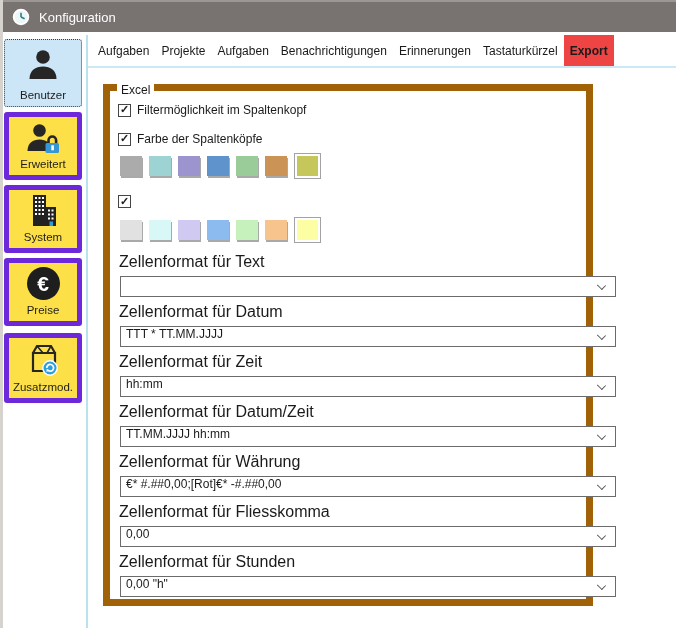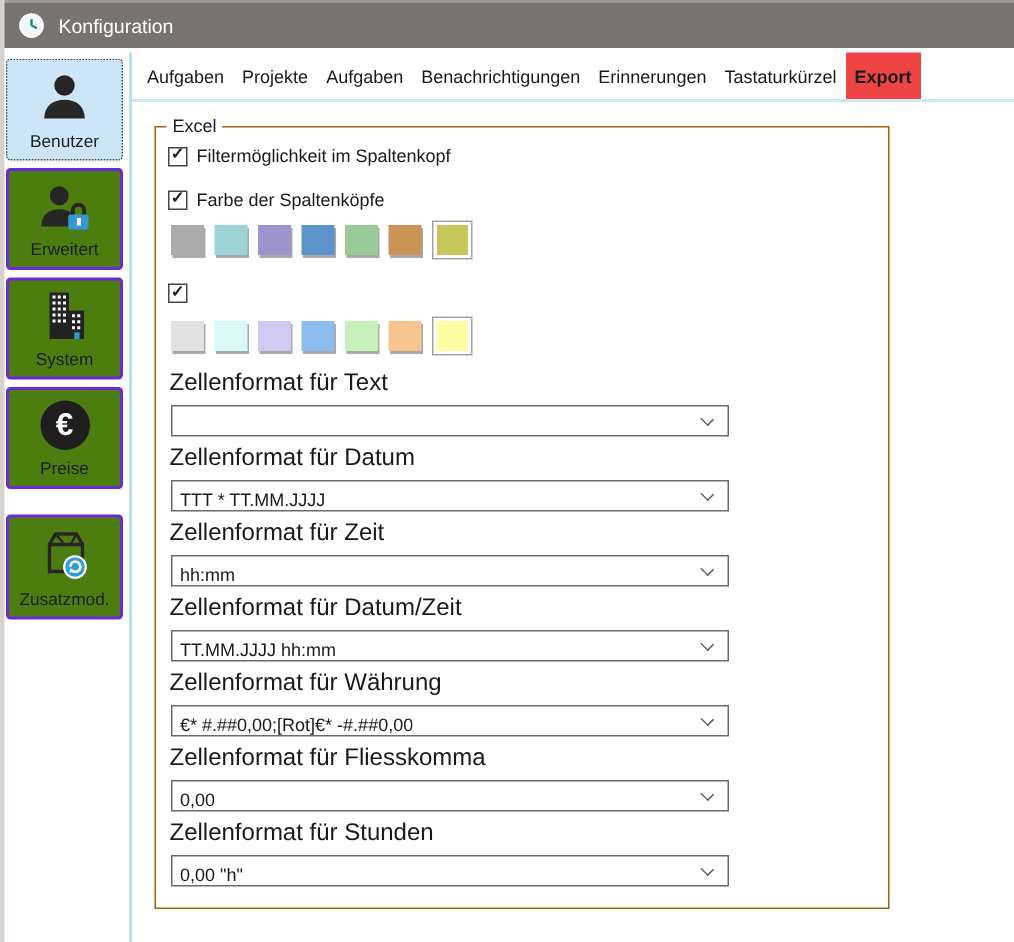--- a/index.html
+++ b/index.html
@@ -8,59 +8,59 @@
 
   .window { position: absolute; left: 3px; top: 0; right: 0; bottom: 0; }
   .top-strip { height: 2px; background: #9c9795; }
   .titlebar { height: 30px; background: #787271; display: flex; align-items: center; padding-left: 9px; gap: 9px; }
   .titlebar .title { color: #ffffff; font-size: 13px; }
 
   .client { position: relative; background: #ffffff; height: 596px; }
 
   
   .sidebar { position: absolute; left: 1px; top: 7px; width: 78px; }
-  .card { height: 68px; margin-bottom: 5px; border: 2px solid #6d28d9; border-radius: 3px;
-          background: #4d7c0f; display: flex; flex-direction: column; align-items: center;
+  .card { height: 68px; margin-bottom: 5px; border: 5px solid #6d28d9; border-radius: 3px;
+          background: #fde047; display: flex; flex-direction: column; align-items: center;
           justify-content: flex-end; padding-bottom: 5px; cursor: default; }
   .card .icon { flex: 1; display: flex; align-items: center; justify-content: center; }
   .card-label { font-size: 11.5px; color: #1d1d1d; }
   .card.active { background: #cde6f7; border: 1px dotted #3c3c3c; }
   .card.active .card-label { font-weight: normal; }
-  .card.last { margin-top: 17px; height: 70px; }
+  .card.last { margin-top: 7px; height: 70px; }
   .euro-circle { width: 33px; height: 33px; border-radius: 50%; background: #1e1e1e; color: #fff;
                  display: flex; align-items: center; justify-content: center; font-size: 21px; font-weight: bold; }
 
   .vsep { position: absolute; left: 83px; top: 3px; bottom: 0; width: 2px; background: #b9e2ee; }
 
   
   .tabbar { position: absolute; left: 89px; top: 3px; height: 31px; display: flex; }
   .tab { display: flex; align-items: center; padding: 0 6px; font-size: 12px; white-space: nowrap; cursor: default; }
   .tab.active { font-weight: bold; }
   .tabline { position: absolute; left: 85px; right: 0; top: 34px; height: 2px; background: #cbe9f5; }
 
   
   .groupbox { position: absolute; left: 100px; top: 52px; width: 490px; height: 522px;
-              border: 1px solid #a16207; }
+              border: 7px solid #a16207; }
   .group-label { position: absolute; top: -8px; left: 7px; background: #ffffff; padding: 0 4px; font-size: 12px; }
 
   .cbrow { position: absolute; left: 8px; display: flex; align-items: center; }
   .cb { width: 13px; height: 13px; border: 1px solid #454545; background: #fff; display: inline-flex;
         align-items: center; justify-content: center; flex: none; }
   .check { font-size: 11px; font-weight: bold; color: #1e1e1e; line-height: 1; margin-top: -1px; }
   .cblabel { margin-left: 6px; font-size: 12px; }
 
   .swatches { position: absolute; left: 10px; display: flex; align-items: center; height: 26px; }
   .swatch { width: 22px; height: 20px; margin-right: 7px; box-shadow: 1px 2px 0 #a9a9a9; cursor: pointer; }
   .swatch.selected { box-shadow: none; border: 1px solid #a3a3a3; padding: 2px; width: 27px; height: 26px;
                      background-clip: content-box; margin-right: 0; }
 
   .field { position: absolute; left: 8px; }
   .flabel { font-size: 16px; margin-bottom: 5px; margin-left: 1px; }
-  .combo { position: relative; width: 372px; height: 21px; border: 1px solid #6b6b6b; background: #fff;
-           display: flex; align-items: flex-end; padding: 0 24px 0 5px; margin-left: 2px; cursor: default; }
+  .combo { position: relative; width: 496px; height: 21px; border: 1px solid #6b6b6b; background: #fff;
+           display: flex; align-items: flex-start; padding: 0 24px 0 5px; margin-left: 2px; cursor: default; }
   .combo-value { font-size: 12px; white-space: nowrap; overflow: hidden; }
   .chev { position: absolute; right: 10px; top: 5px; width: 7px; height: 7px;
           border-right: 1.4px solid #555; border-bottom: 1.4px solid #555;
           transform: rotate(45deg) scaleY(0.85); }
 </style>
 </head>
 <body>
 
 <div class="window">
   <div class="top-strip"></div>

